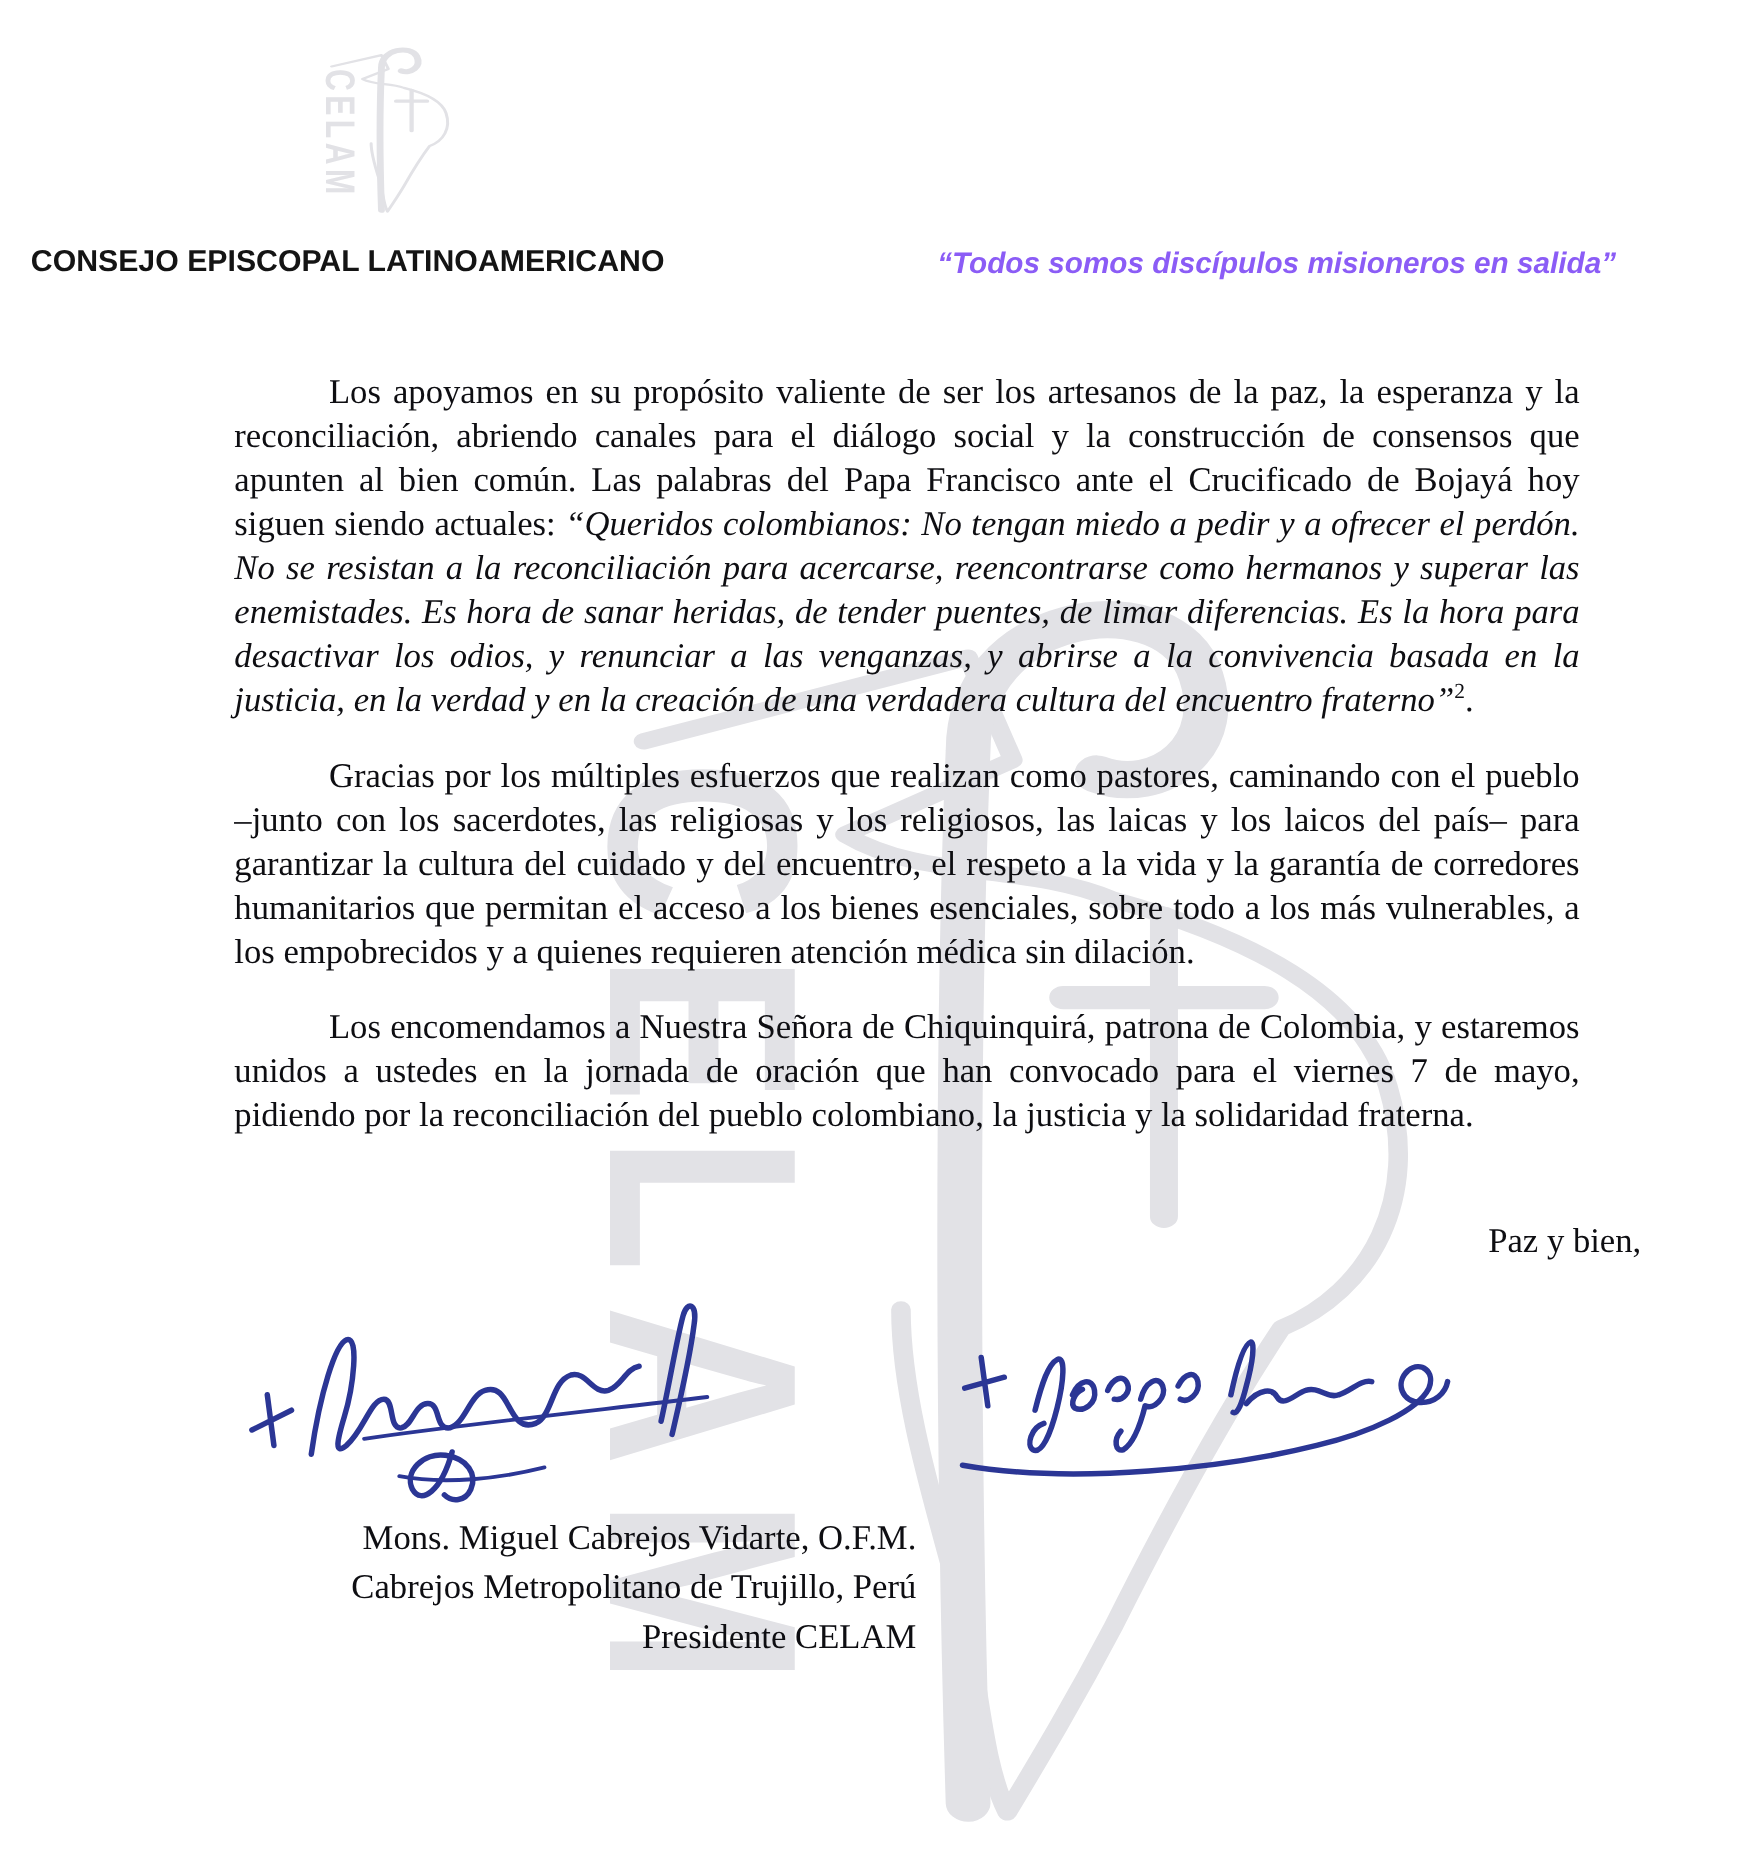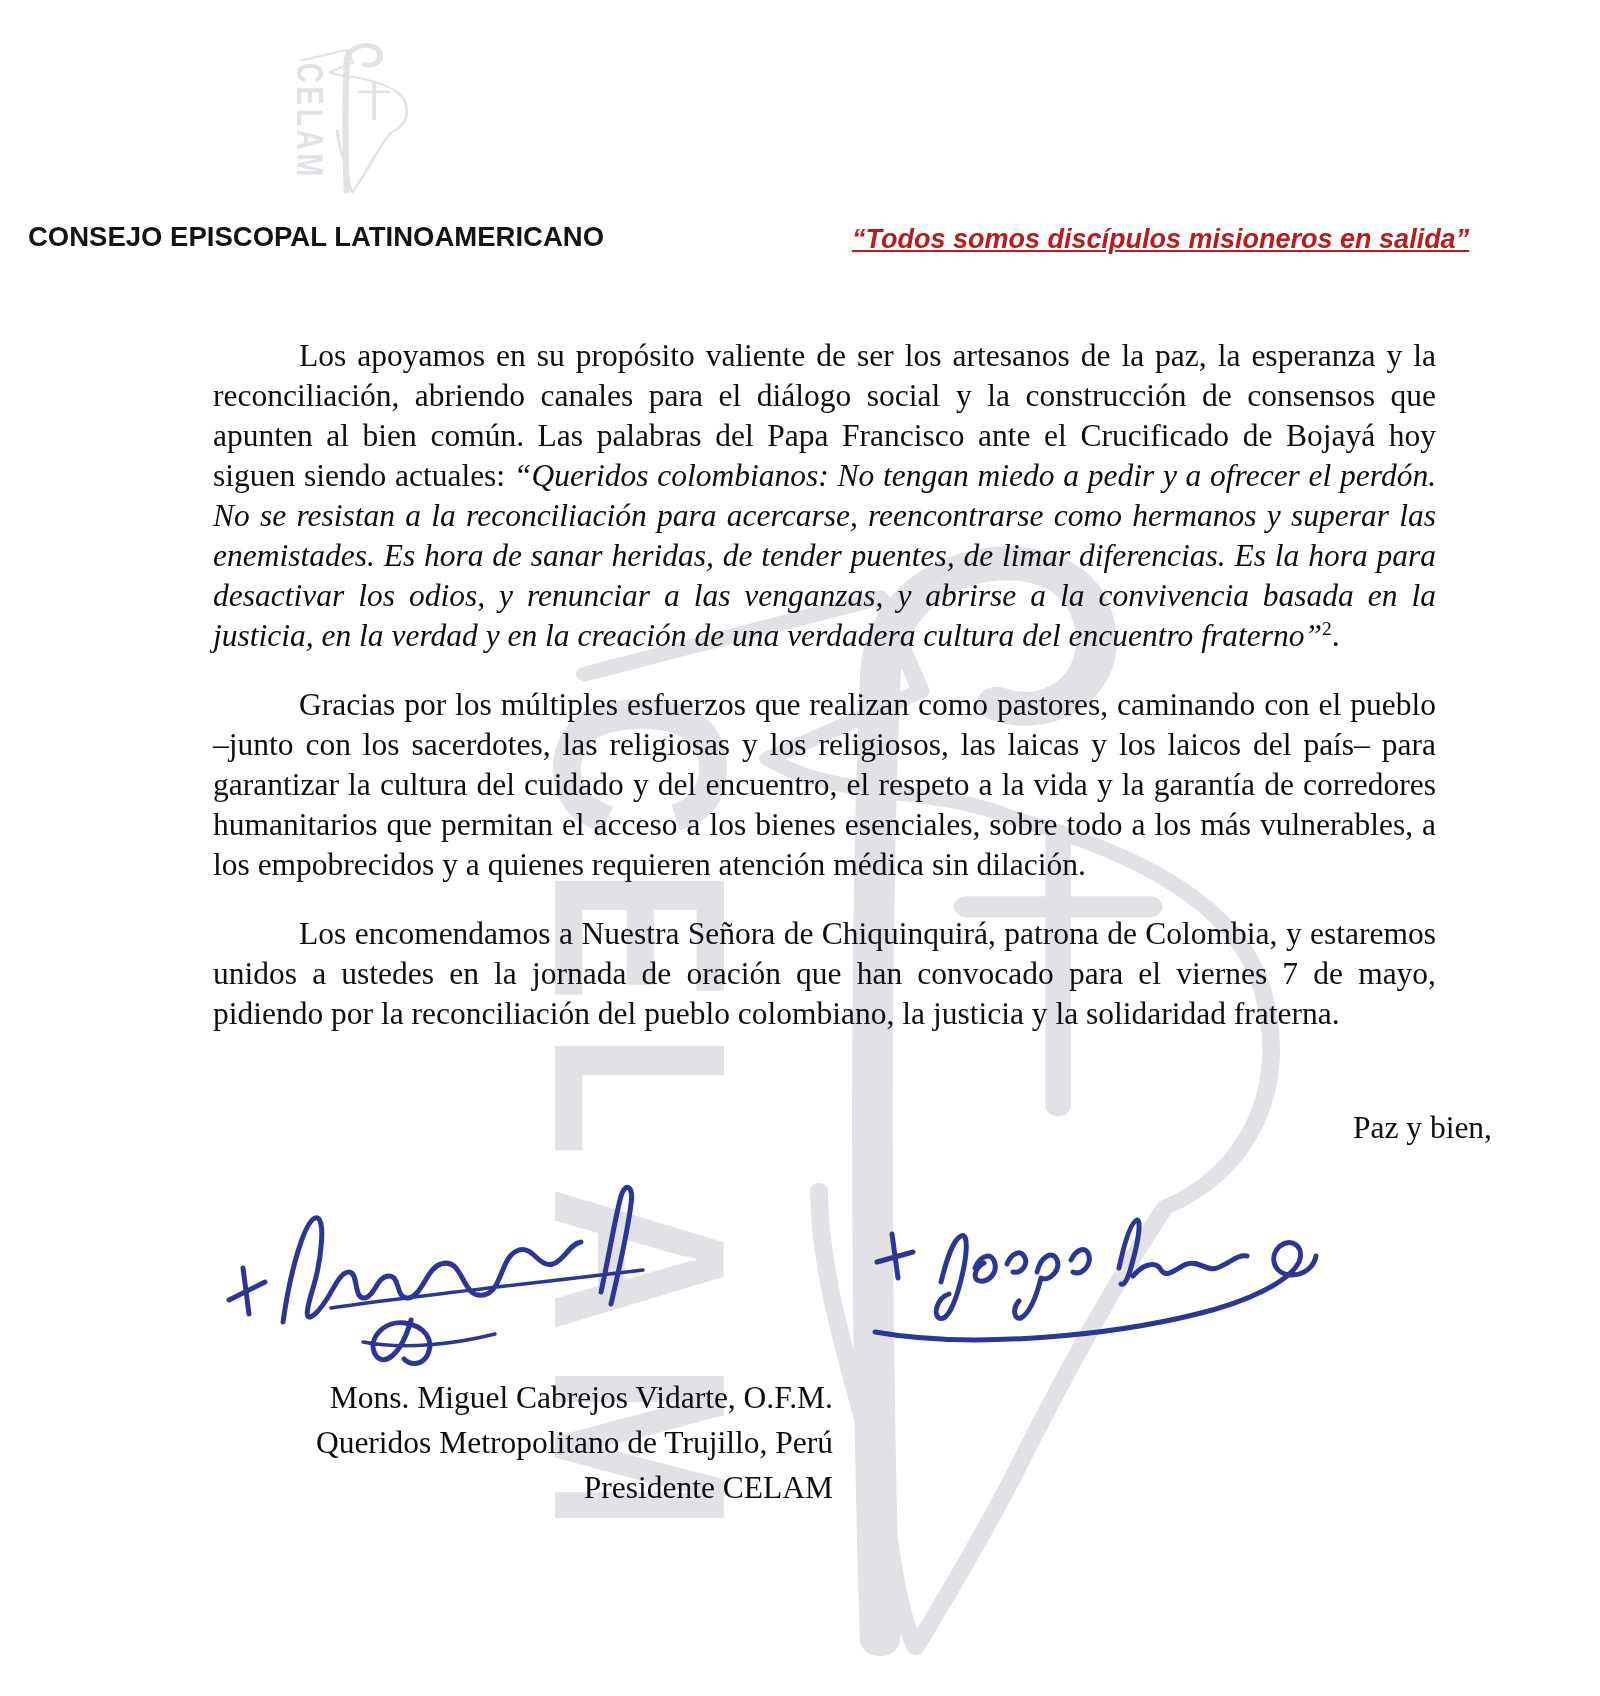--- a/index.html
+++ b/index.html
@@ -21,21 +21,21 @@
   .mark-cross{fill:none;stroke-width:5;stroke-linecap:round;}
   .mark-letters{font:700 48px "Liberation Sans",sans-serif;letter-spacing:7px;}
   .wm .mark-staff,.wm .mark-map,.wm .mark-cross{stroke:var(--wm-color);}
   .wm .mark-letters{fill:var(--wm-color);}
   
   .content{position:absolute;left:0;top:0;width:1276px;height:1696px;z-index:1;}
   .logo{position:absolute;left:256px;top:26px;}
   .org{position:absolute;left:28px;top:221px;font:700 27.5px "Liberation Sans",sans-serif;color:#141414;white-space:nowrap;}
   .dept{position:absolute;left:28px;top:257px;width:556px;text-align:center;
         font:700 23px "Liberation Sans",sans-serif;color:#141414;letter-spacing:1px;}
-  .motto{position:absolute;left:852px;top:224px;font:italic 700 27px "Liberation Sans",sans-serif;color:#b91c1c;white-space:nowrap;text-decoration:underline;}
+  .motto{position:absolute;left:852px;top:224px;font:italic 700 27px "Liberation Sans",sans-serif;color:#8b5cf6;white-space:nowrap;}
   
   .letter{position:absolute;left:213px;top:336px;width:1223px;
           font-size:31.5px;line-height:40px;text-align:justify;}
   .para{margin:0 0 29px 0;text-indent:86px;}
   .para .r-italic{font-style:italic;}
   .para sup{font-size:62%;line-height:0;}
   .closing{margin:74px 0 22px 0;text-align:right;transform:translateX(56px);font-size:31.5px;}
   
   .sig-row{display:flex;justify-content:space-between;margin-top:8px;}
   .sig-col-left{width:620px;}
@@ -88,21 +88,21 @@
           <path class="sig-stroke" d="M70,152 C78,96 92,52 102,48 C114,44 108,92 100,118 C94,138 90,154 102,144
             C118,130 124,102 136,102 C146,102 140,130 152,128 C162,126 164,106 176,106
             C188,106 182,130 196,128 C210,124 214,98 228,94 C252,86 248,134 274,124
             C290,116 288,86 306,80 C320,76 326,98 340,94 C352,90 356,74 368,72"></path>
           <path class="sig-stroke" d="M388,122 C396,86 402,48 408,26 C412,12 421,15 418,34 C414,66 404,108 398,134"></path>
           <path class="sig-stroke thin" d="M118,138 C200,126 330,112 430,100"></path>
           <path class="sig-stroke" d="M198,150 C188,186 170,198 162,184 C154,168 172,150 192,153 C212,156 221,170 215,184 C210,195 198,196 191,189"></path>
           <path class="sig-stroke thin" d="M150,172 C192,180 242,174 282,164"></path>
         </svg>
         <div class="sig-line">Mons. Miguel Cabrejos Vidarte, O.F.M.</div>
-        <div class="sig-line">Queridos Metropolitano de Trujillo, Perú</div>
+        <div class="sig-line">Cabrejos Metropolitano de Trujillo, Perú</div>
         <div class="sig-line">Presidente CELAM</div>
       </div>
 
       <div class="sig-col-right">
         <svg class="sig-img" width="480" height="205" viewBox="0 0 480 205" aria-hidden="true">
           <path class="sig-stroke" d="M22,92 L58,82 M37,64 L43,108"></path>
           <path class="sig-stroke" d="M86,112 C92,88 98,70 106,66 C114,62 112,86 106,110 C100,134 92,152 84,148 C78,144 82,128 94,124"></path>
           <path class="sig-stroke" d="M120,98 C126,84 138,82 140,94 C142,106 130,114 122,110 C118,106 121,97 129,93"></path>
           <path class="sig-stroke" d="M152,94 C156,84 166,78 170,88 C173,95 166,104 158,102"></path>
           <path class="sig-stroke" d="M182,102 C186,86 198,80 202,90 C206,100 194,112 186,108 C182,124 176,142 166,148 C159,150 157,139 164,131"></path>

